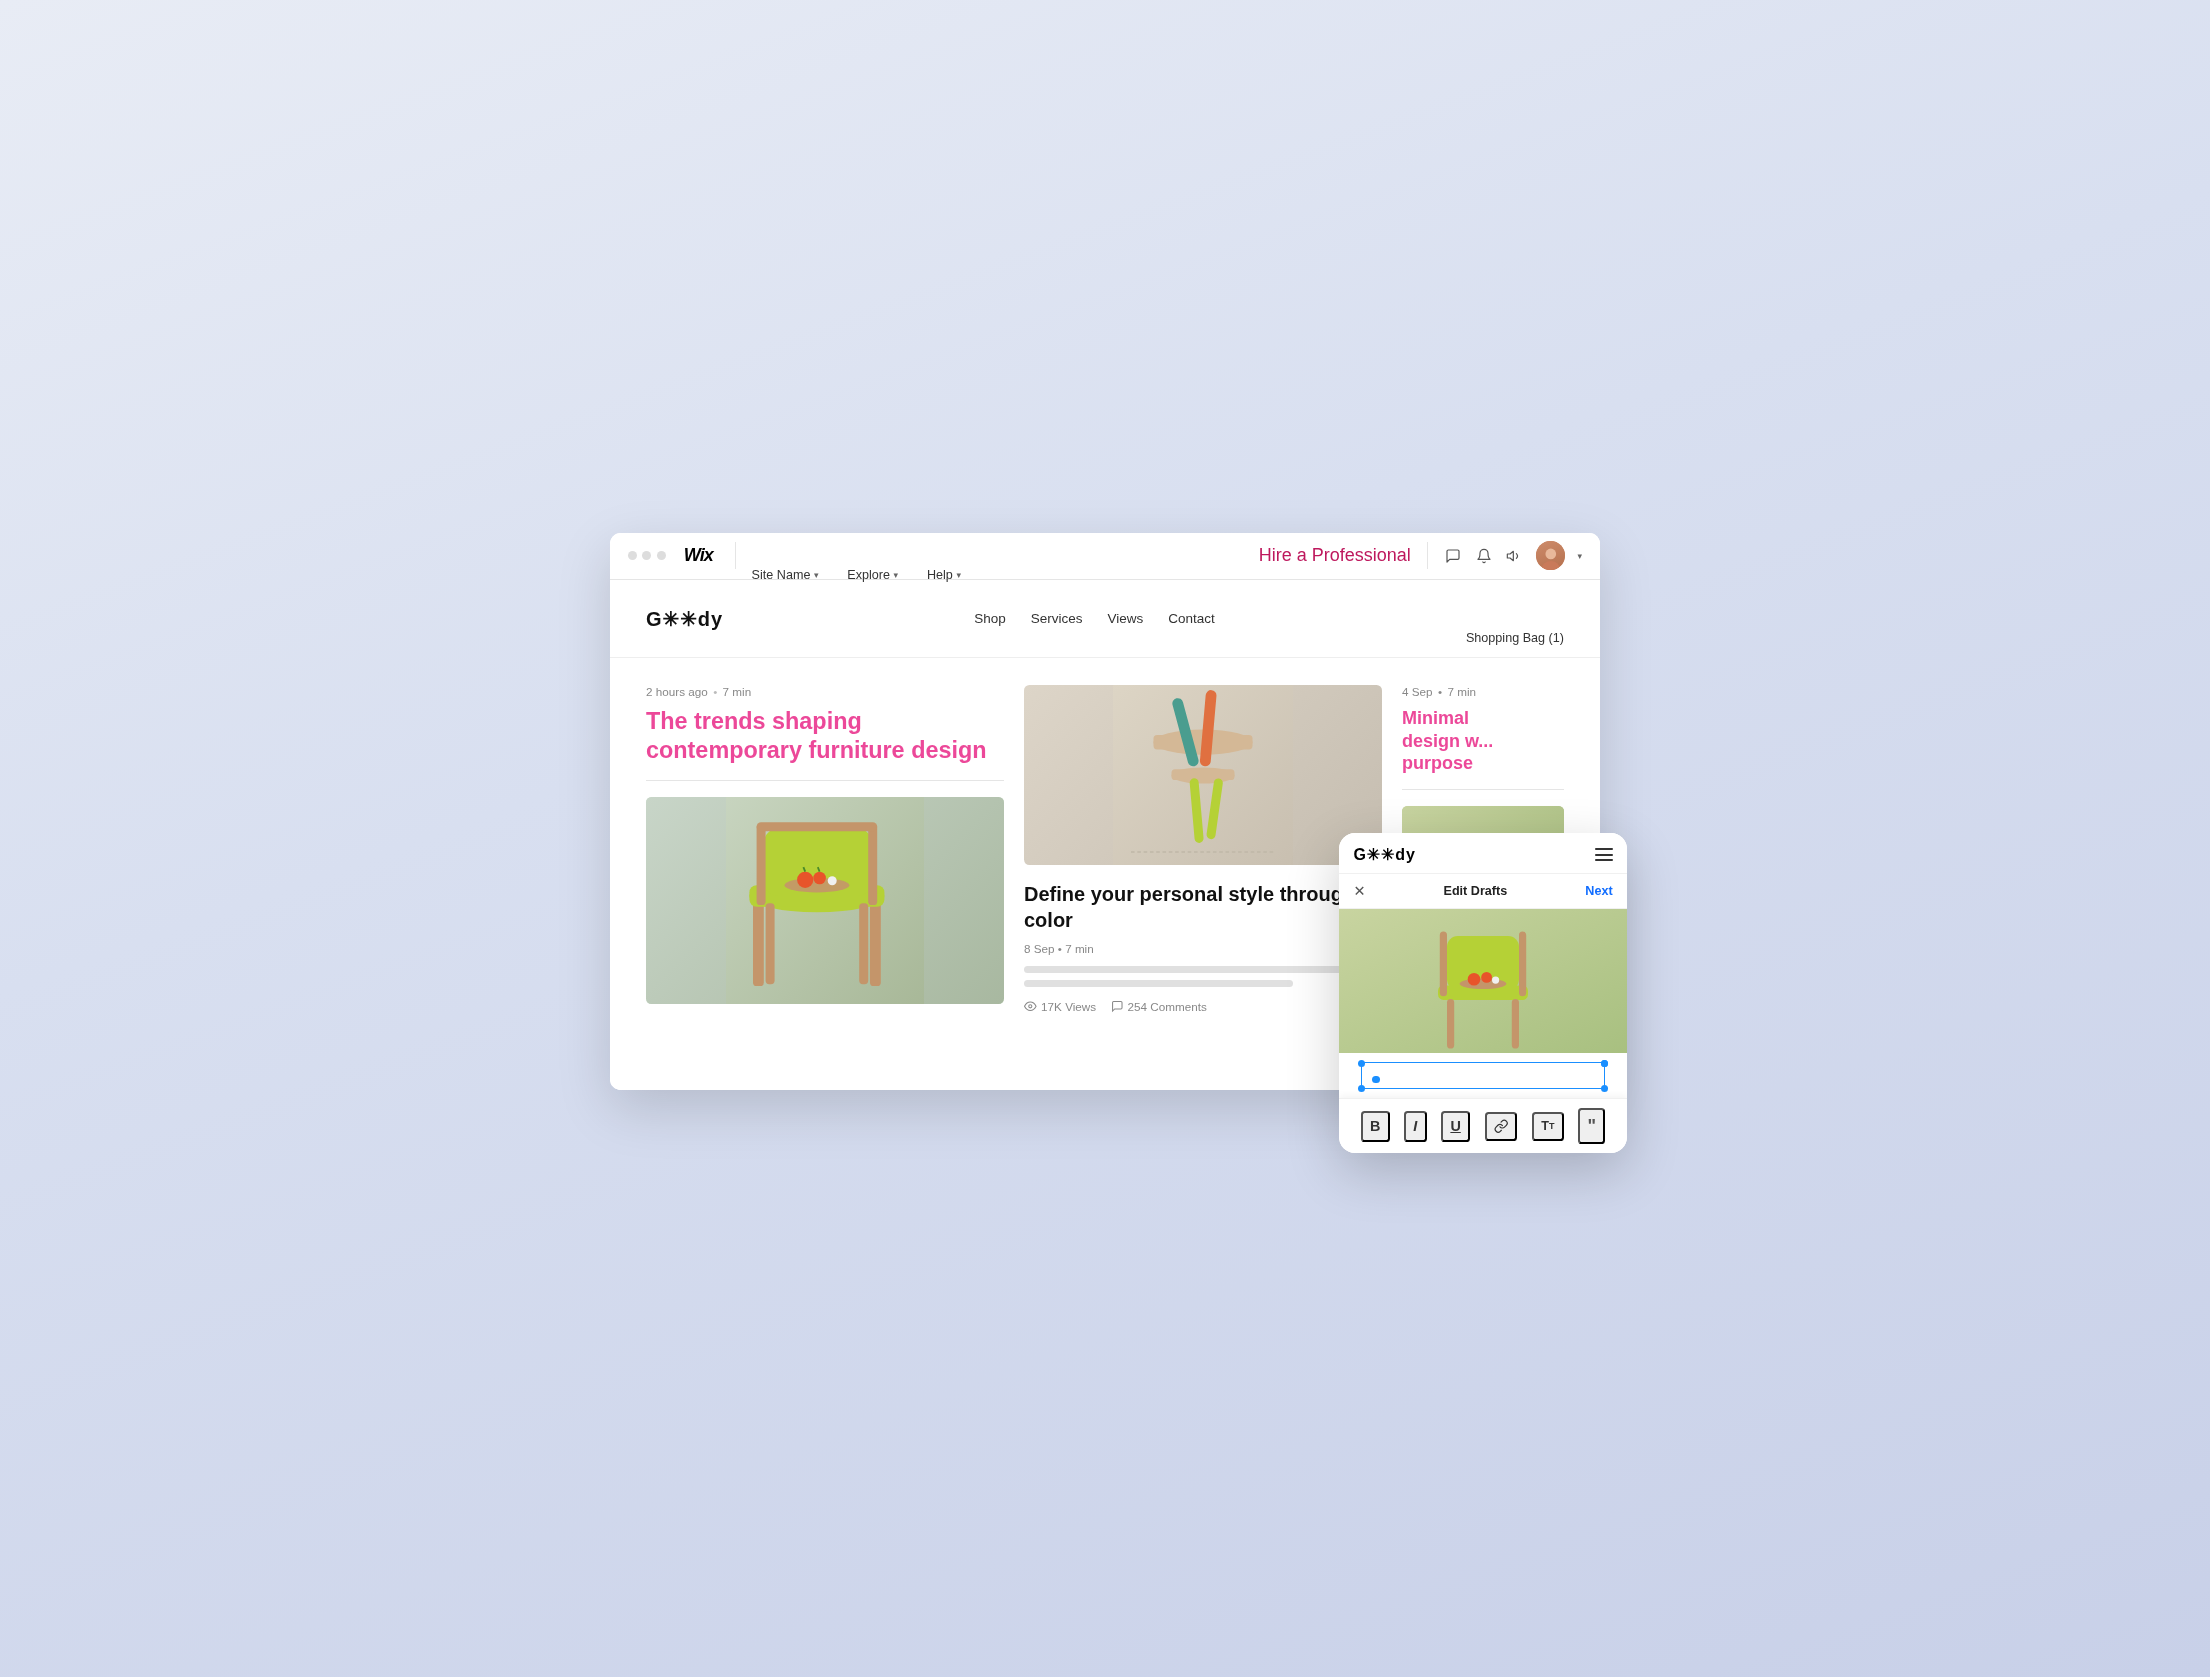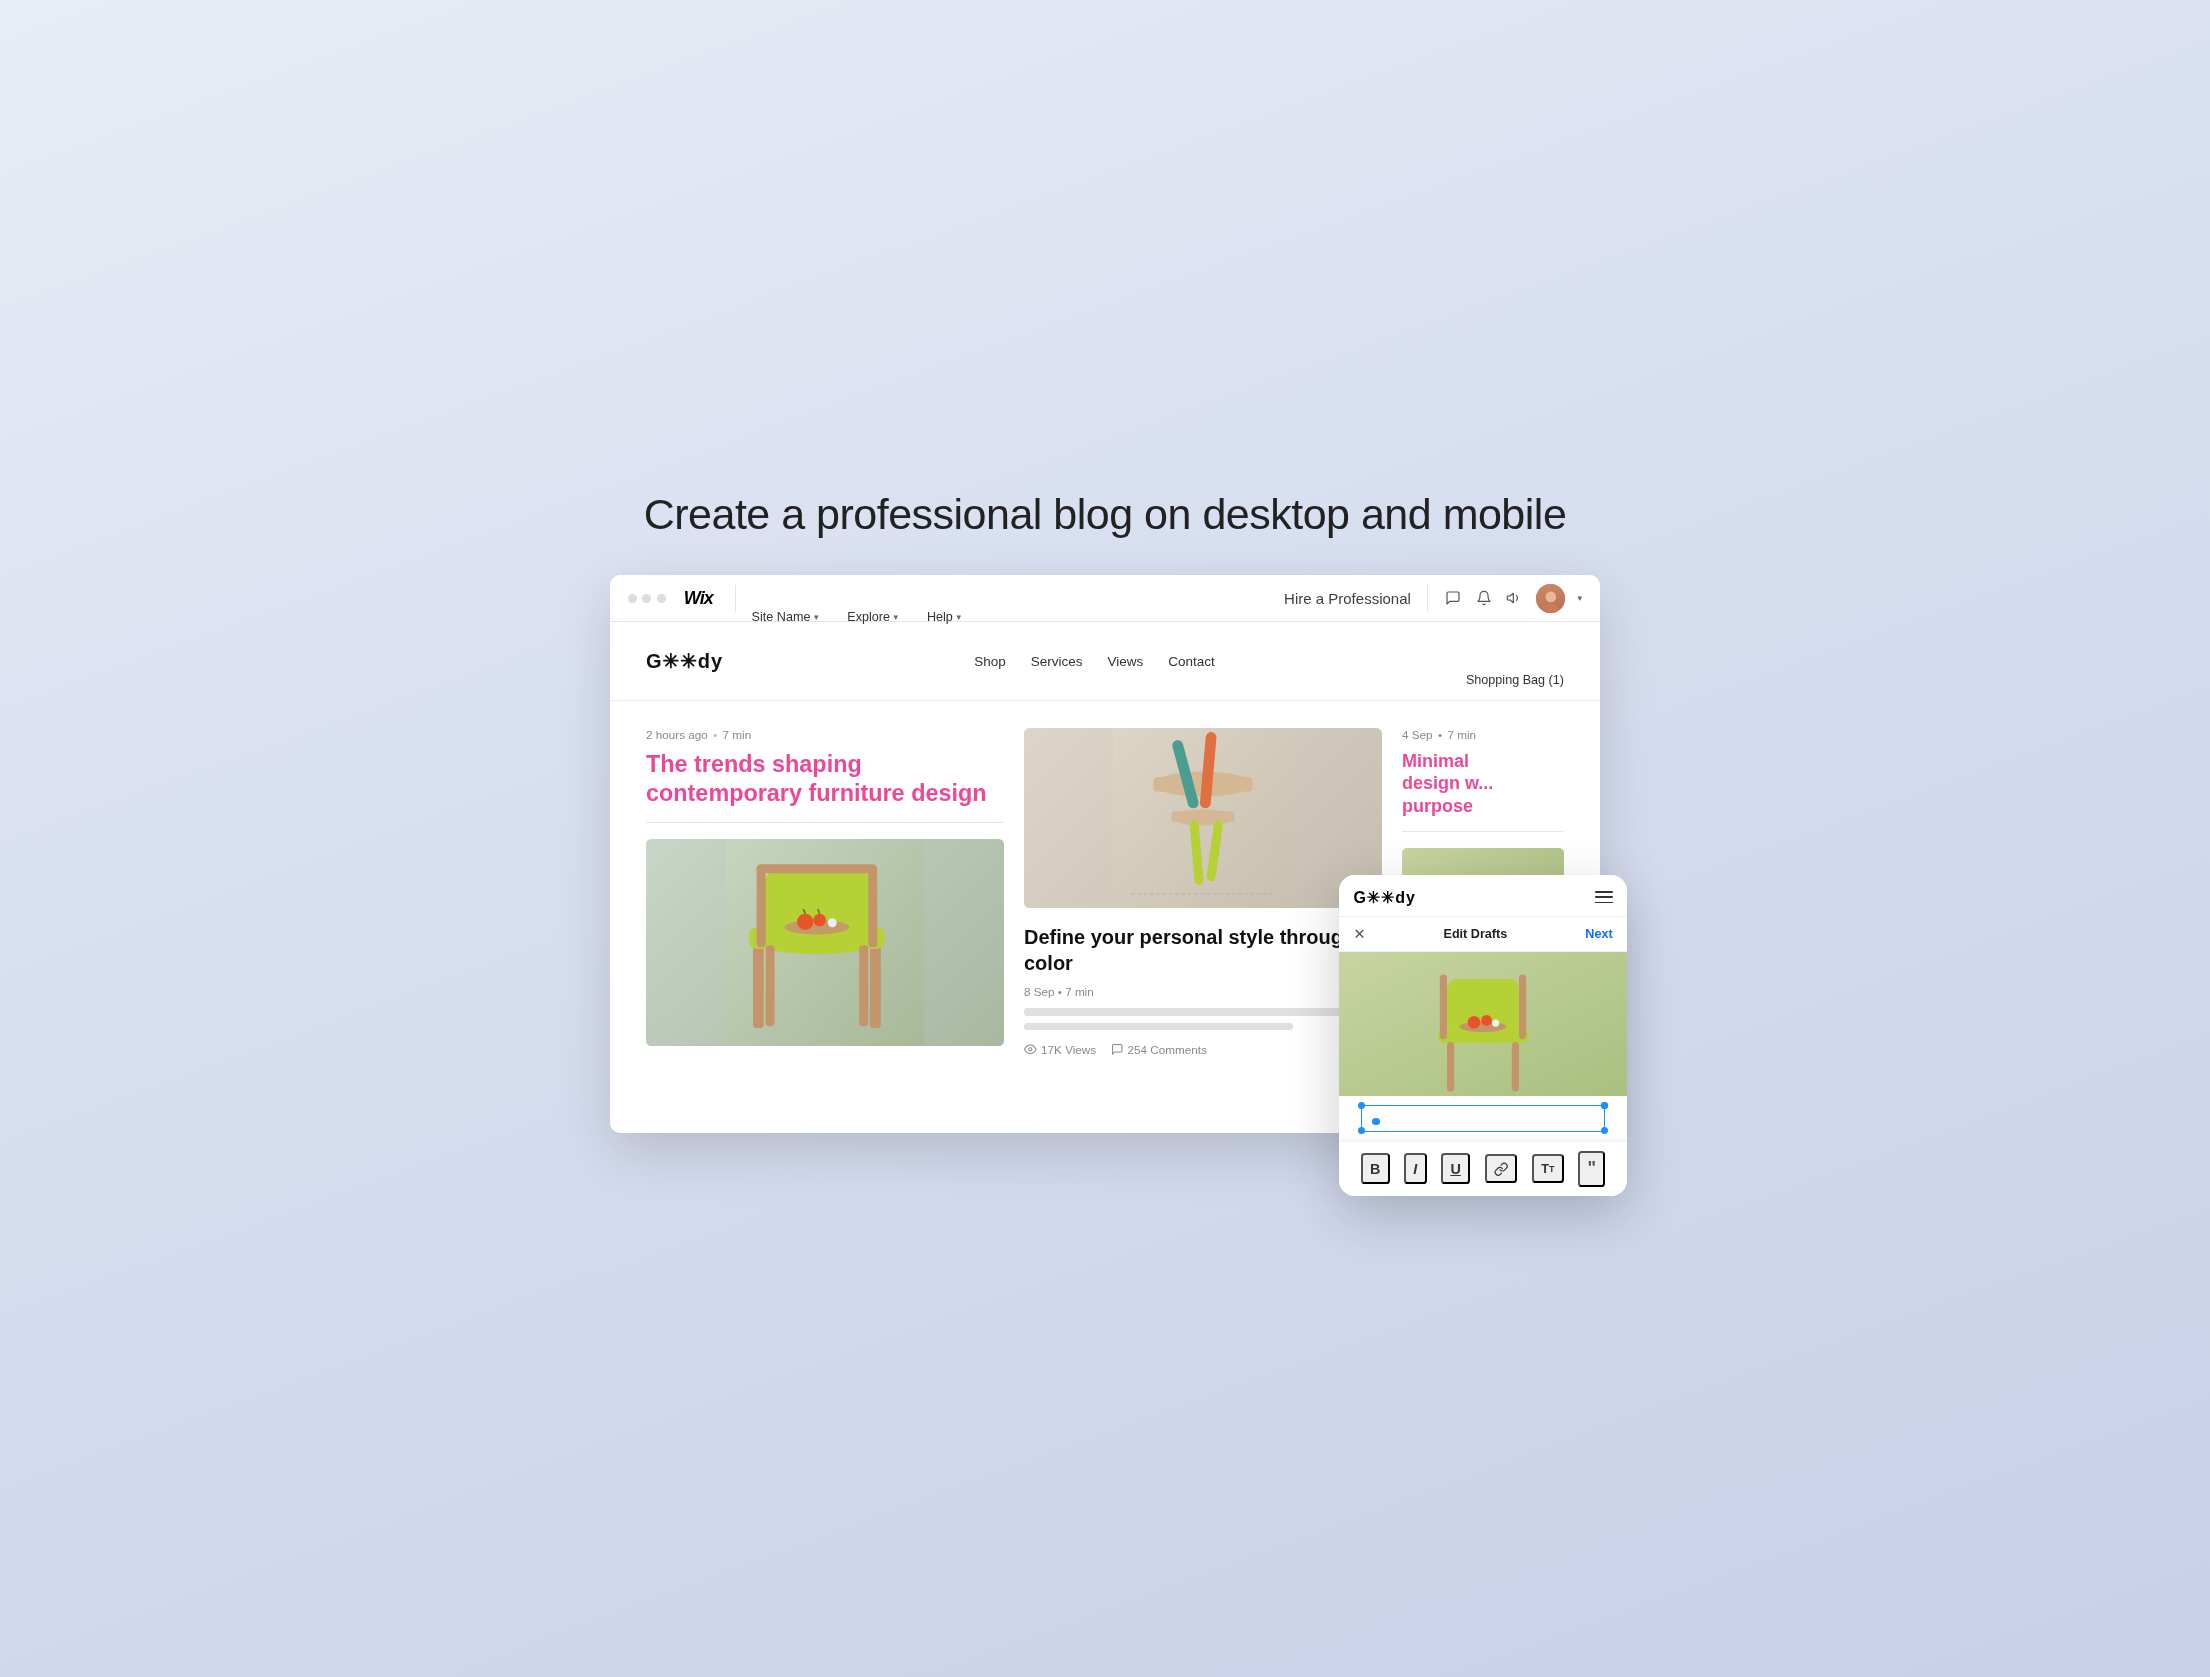--- a/index.html
+++ b/index.html
@@ -106,22 +106,22 @@
       color: #666;
     }
 
     .toolbar-right {
       display: flex;
       align-items: center;
       gap: 12.6px;
     }
 
     .hire-pro {
-      font-size: 15px;
-      color: #404040;
+      font-size: 18px;
+      color: #be185d;
       cursor: pointer;
     }
 
     .toolbar-icon {
       width: 18px;
       height: 18px;
       display: flex;
       align-items: center;
       justify-content: center;
       cursor: pointer;
@@ -480,21 +480,20 @@
       display: flex;
       align-items: center;
       justify-content: center;
     }
   </style>
 </head>
 <body>
 
 <div class="page-wrapper">
 
-  <h1 class="headline">Create a professional blog on desktop and mobile</h1>
 
   <div style="width:100%; position:relative; padding-bottom: 54px;">
 
     <div class="browser-mockup">
 
       <div class="wix-toolbar">
         <div class="toolbar-dots">
           <div class="toolbar-dot"></div>
           <div class="toolbar-dot"></div>
           <div class="toolbar-dot"></div>

